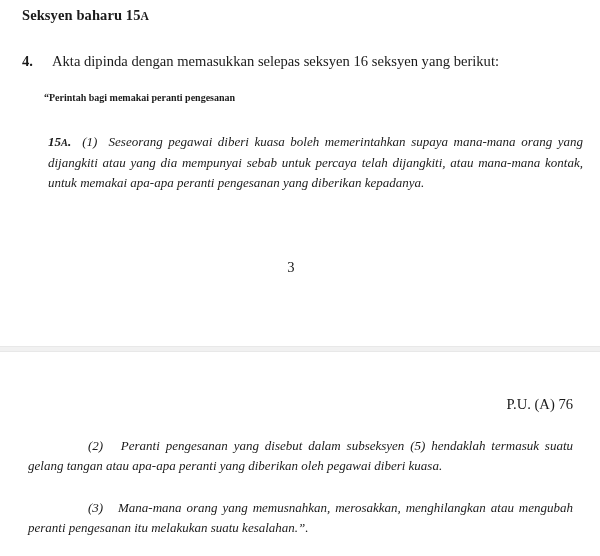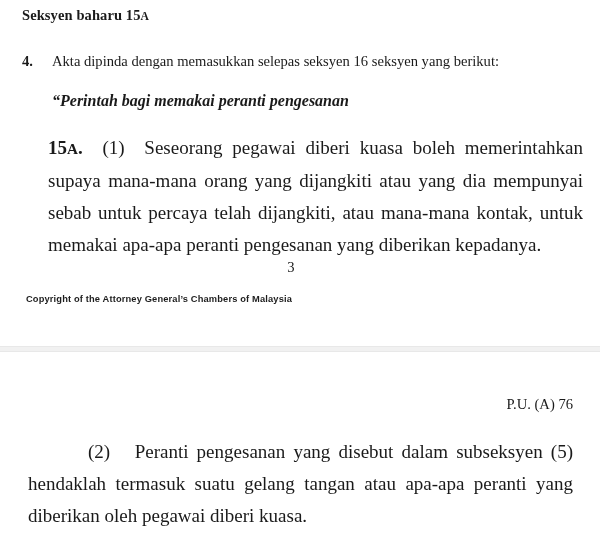--- a/index.html
+++ b/index.html
@@ -67,34 +67,34 @@
     white-space: nowrap;
   }
   .clause-num {
     display: inline-block;
     width: 30px;
     font-weight: bold;
   }
 
   .quoted-heading {
     position: absolute;
-    left: 52px;
+    left: 44px;
     top: 92px;
-    font-size: 16px;
+    font-size: 10px;
     font-weight: bold;
     white-space: nowrap;
-    font-style: italic;
   }
 
   .body-block {
     position: absolute;
-    font-size: 19px;
-    line-height: 32px;
+    font-size: 13px;
+    line-height: 20px;
     text-align: justify;
     text-justify: inter-word;
+    font-style: italic;
   }
 
   .block-1 {
     left: 48px;
     top: 132px;
     width: 535px;
     text-indent: 0;
   }
   .lead-num { font-weight: bold; }
 
@@ -155,26 +155,26 @@
     <div class="marginal-heading"><span>Seksyen baharu 15</span><span class="sc">A</span></div>
 
     <div class="clause-row"><span class="clause-num">4.</span><span>Akta dipinda dengan memasukkan selepas seksyen 16 seksyen yang berikut:</span></div>
 
     <div class="quoted-heading">“Perintah bagi memakai peranti pengesanan</div>
 
     <div class="body-block block-1"><span class="lead-num">15</span><span class="lead-num sc">A</span><span class="lead-num">.</span>&nbsp; <span>(1)</span>&nbsp; <span>Seseorang pegawai diberi kuasa boleh memerintahkan supaya mana-mana orang yang dijangkiti atau yang dia mempunyai sebab untuk percaya telah dijangkiti, atau mana-mana kontak, untuk memakai apa-apa peranti pengesanan yang diberikan kepadanya.</span></div>
 
     <div class="page-number">3</div>
 
-    <div class="copyright">Copyright of the Attorney General’s Chambers of Malaysia</div>
   </div>
 
   <div class="page-gap"></div>
 
   <div class="page page-two">
 
     <div class="running-head">P.U. (A) 76</div>
 
     <div class="body-block block-2"><span class="para-num">(2)</span>&nbsp;&nbsp; <span>Peranti pengesanan yang disebut dalam subseksyen (5) hendaklah termasuk suatu gelang tangan atau apa-apa peranti yang diberikan oleh pegawai diberi kuasa.</span></div>
 
+    <div class="body-block block-3"><span class="para-num">(3)</span>&nbsp;&nbsp; <span>Mana-mana orang yang memusnahkan, merosakkan, menghilangkan atau mengubah peranti pengesanan itu melakukan suatu kesalahan.”.</span></div>
   </div>
 
 </div>
 
 </body></html>

